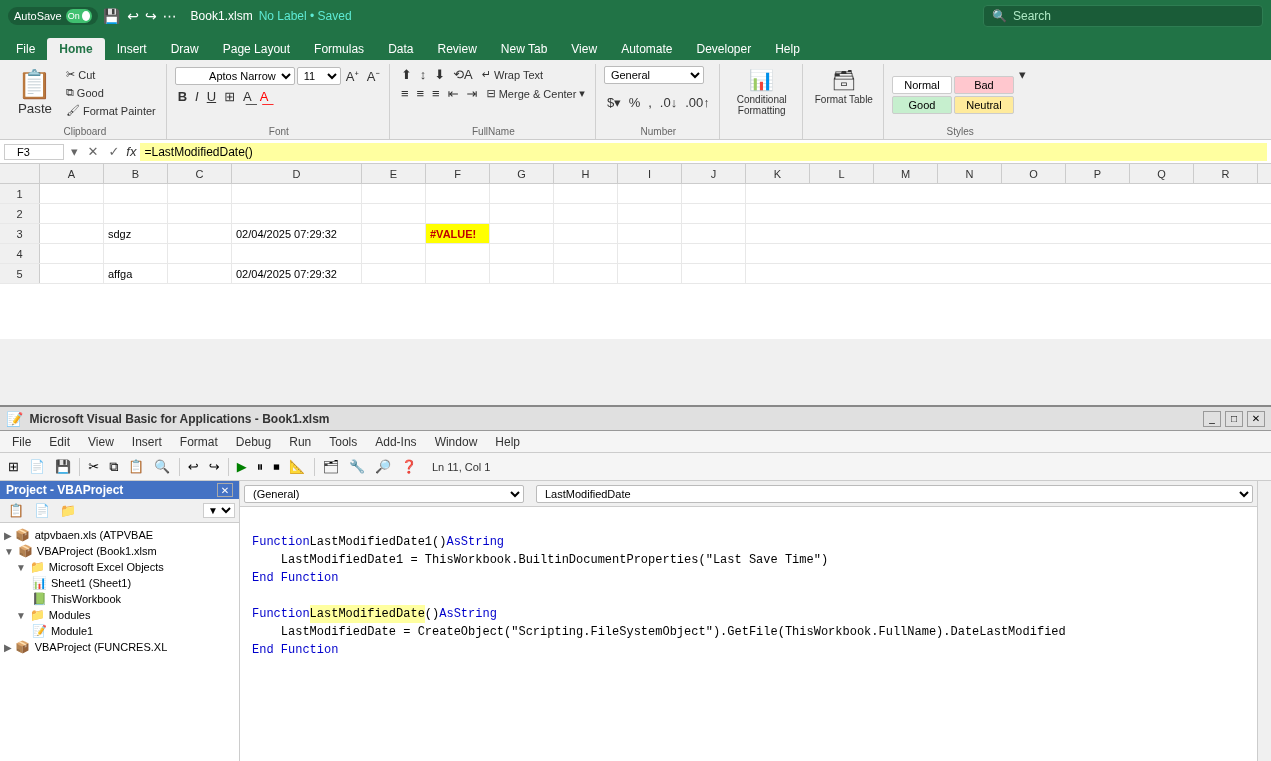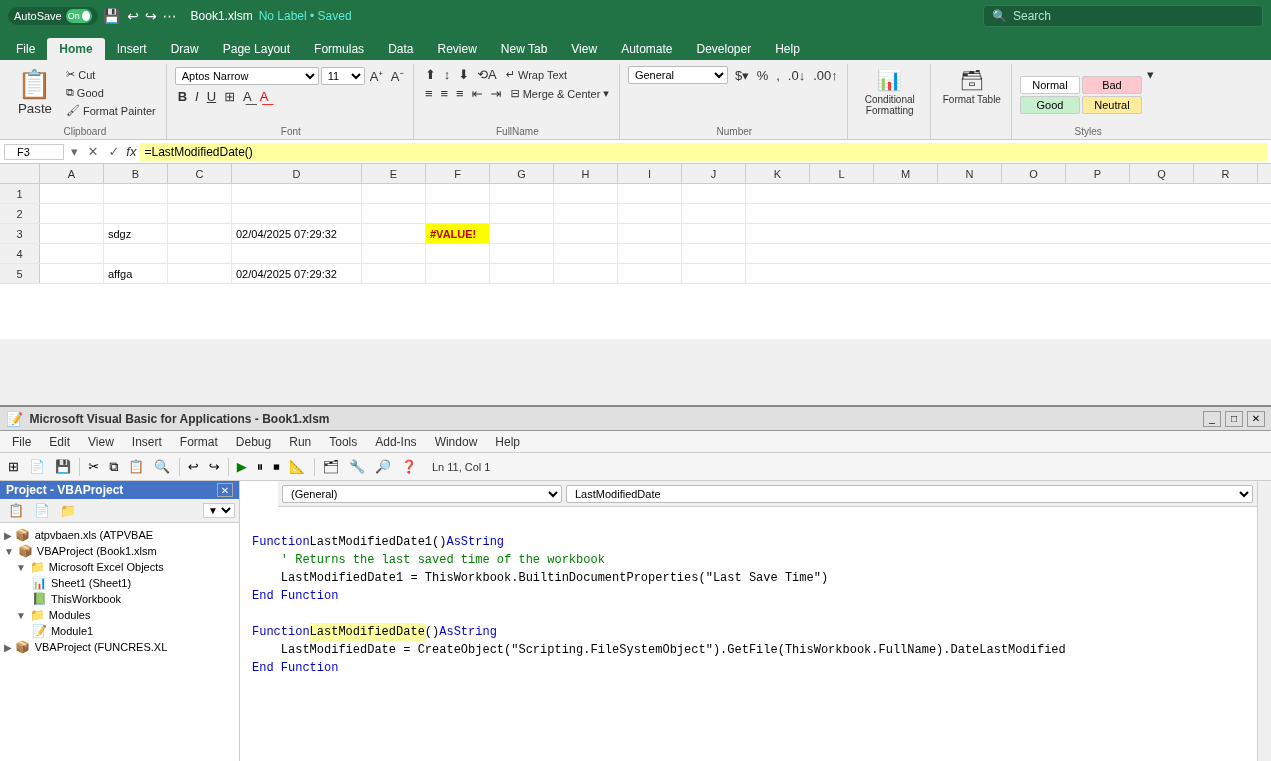--- a/index.html
+++ b/index.html
@@ -159,40 +159,40 @@
     .font-controls { display: flex; flex-direction: column; gap: 2px; }
     .font-row { display: flex; align-items: center; gap: 2px; }
     select.ribbon-select {
       font-size: 11px;
       border: 1px solid #bbb;
       background: white;
       padding: 1px 2px;
       border-radius: 2px;
       cursor: pointer;
     }
-    .font-name-select { width: 144px; }
+    .font-name-select { width: 120px; text-align: right; }
     .font-size-select { width: 44px; }
     .ribbon-icon-btn {
       border: none;
       background: none;
       padding: 1px 3px;
       cursor: pointer;
       border-radius: 2px;
       font-size: 13px;
       color: #333;
     }
     .bold { font-weight: bold; }
     .italic { font-style: italic; }
     .underline { text-decoration: underline; }
 
     
     .align-controls { display: flex; flex-direction: column; gap: 2px; }
 
     
-    .number-group { display: flex; gap: 4px; }
+    .number-group { display: flex; flex-direction: column; gap: 10px; }
     .number-select { width: 100px; }
 
     
     .styles-group { display: flex; flex-direction: row; align-items: center; }
     .style-cell {
       display: flex;
       flex-direction: column;
       align-items: center;
       border: 1px solid #ccc;
       border-radius: 2px;
@@ -400,23 +400,22 @@
       display: flex;
       flex-direction: column;
       background: white;
     }
     .code-header {
       display: flex;
       align-items: center;
       background: #f0f0f0;
       border-bottom: 1px solid #ccc;
       height: 26px;
-      gap: 4px;
+      gap: 12px;
       padding: 0 4px;
-      margin-left: 38px;
     }
     .code-select {
       border: 1px solid #bbb;
       background: white;
       font-size: 11px;
       padding: 1px 4px;
       border-radius: 2px;
     }
     .code-select-left { width: 280px; }
     .code-select-right { flex: 1; }
@@ -866,23 +865,20 @@
       <div class="code-body">
         <div class="code-line">&nbsp;</div>
         <div class="code-line">
           <span class="kw">Function </span>
             <span>LastModifiedDate1</span>
             <span>() </span>
             <span class="kw">As </span>
             <span class="kw">String</span>
         </div>
         <div class="code-line">
-          <span class="cm">&nbsp;&nbsp;&nbsp;&nbsp;' Returns the last saved time of the workbook</span>
-        </div>
-        <div class="code-line">
           <span>&nbsp;&nbsp;&nbsp;&nbsp;LastModifiedDate1 = ThisWorkbook.BuiltinDocumentProperties("Last Save Time")</span>
         </div>
         <div class="code-line">
           <span class="kw">End Function</span>
         </div>
         <div class="code-line">&nbsp;</div>
         <div class="code-line">
           <span class="kw">Function </span>
             <span style="background:#ffffa0;">LastModifiedDate</span>
             <span>() </span>

